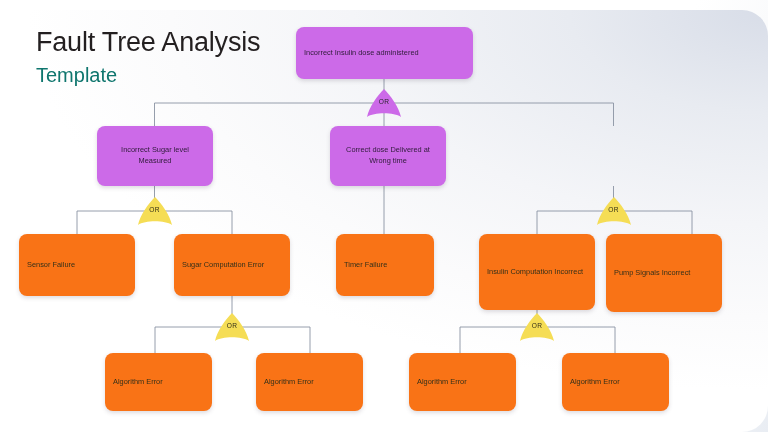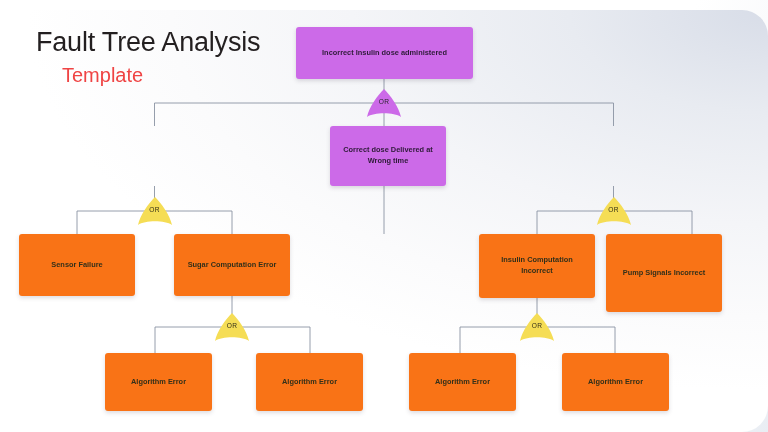--- a/index.html
+++ b/index.html
@@ -47,52 +47,49 @@
     font-size: 27px;
     font-weight: 400;
     color: #231f20;
     letter-spacing: -0.2px;
     line-height: 1.12;
     white-space: nowrap;
   }
   #title-sub {
     font-size: 20px;
     font-weight: 400;
-    color: #ef4444;
+    color: #0f766e;
     line-height: 1.2;
     margin-top: 6px;
     white-space: nowrap;
-    margin-left: 26px;
   }
 
   
   #wires {
     position: absolute;
     left: 0; top: 0;
     width: 768px; height: 432px;
     z-index: 1;
     pointer-events: none;
   }
 
   
   .node {
     position: absolute;
     box-sizing: border-box;
     display: flex;
     align-items: center;
-    justify-content: center;
     text-align: center;
-    border-radius: 3px;
+    border-radius: 8px;
     font-size: 7.4px;
     line-height: 1.45;
     color: #2b2230;
     padding: 4px 8px;
     z-index: 4;
     box-shadow: 0 2px 4px rgba(60, 50, 70, 0.17);
-    font-weight: bold;
   }
   .node.purple {
     background: #cc6ae8;
     color: #2e1b38;
   }
   .node.yellow {
     background: #f6e martinis;
   }
   .node.yellow {
     background: #f97316;
@@ -167,36 +164,42 @@
         <line x1="460" y1="327" x2="460" y2="353"></line>
         <line x1="615" y1="327" x2="615" y2="353"></line>
 
       </g>
     </svg>
 
     <div class="node purple" style="left:296px; top:27px; width:177px; height:52px;">
       <span class="node-label">Incorrect Insulin dose administered</span>
     </div>
 
+    <div class="node purple" style="left:97px; top:126px; width:116px; height:60px;">
+      <span class="node-label">Incorrect Sugar level Measured</span>
+    </div>
 
     <div class="node purple" style="left:330px; top:126px; width:116px; height:60px;">
       <span class="node-label">Correct dose Delivered at Wrong time</span>
     </div>
 
 
     <div class="node yellow" style="left:19px; top:234px; width:116px; height:62px;">
       <span class="node-label">Sensor Failure</span>
     </div>
 
     <div class="node yellow" style="left:174px; top:234px; width:116px; height:62px;">
       <span class="node-label">Sugar Computation Error</span>
     </div>
 
-
-    <div class="node yellow" style="left:479px; top:234px; width:116px; height:64px;">
+    <div class="node yellow" style="left:336px; top:234px; width:98px; height:62px;">
+      <span class="node-label">Timer Failure</span>
+    </div>
+
+    <div class="node yellow" style="left:479px; top:234px; width:116px; height:76px;">
       <span class="node-label">Insulin Computation Incorrect</span>
     </div>
 
     <div class="node yellow" style="left:606px; top:234px; width:116px; height:78px;">
       <span class="node-label">Pump Signals Incorrect</span>
     </div>
 
     <div class="node yellow" style="left:105px; top:353px; width:107px; height:58px;">
       <span class="node-label">Algorithm Error</span>
     </div>

